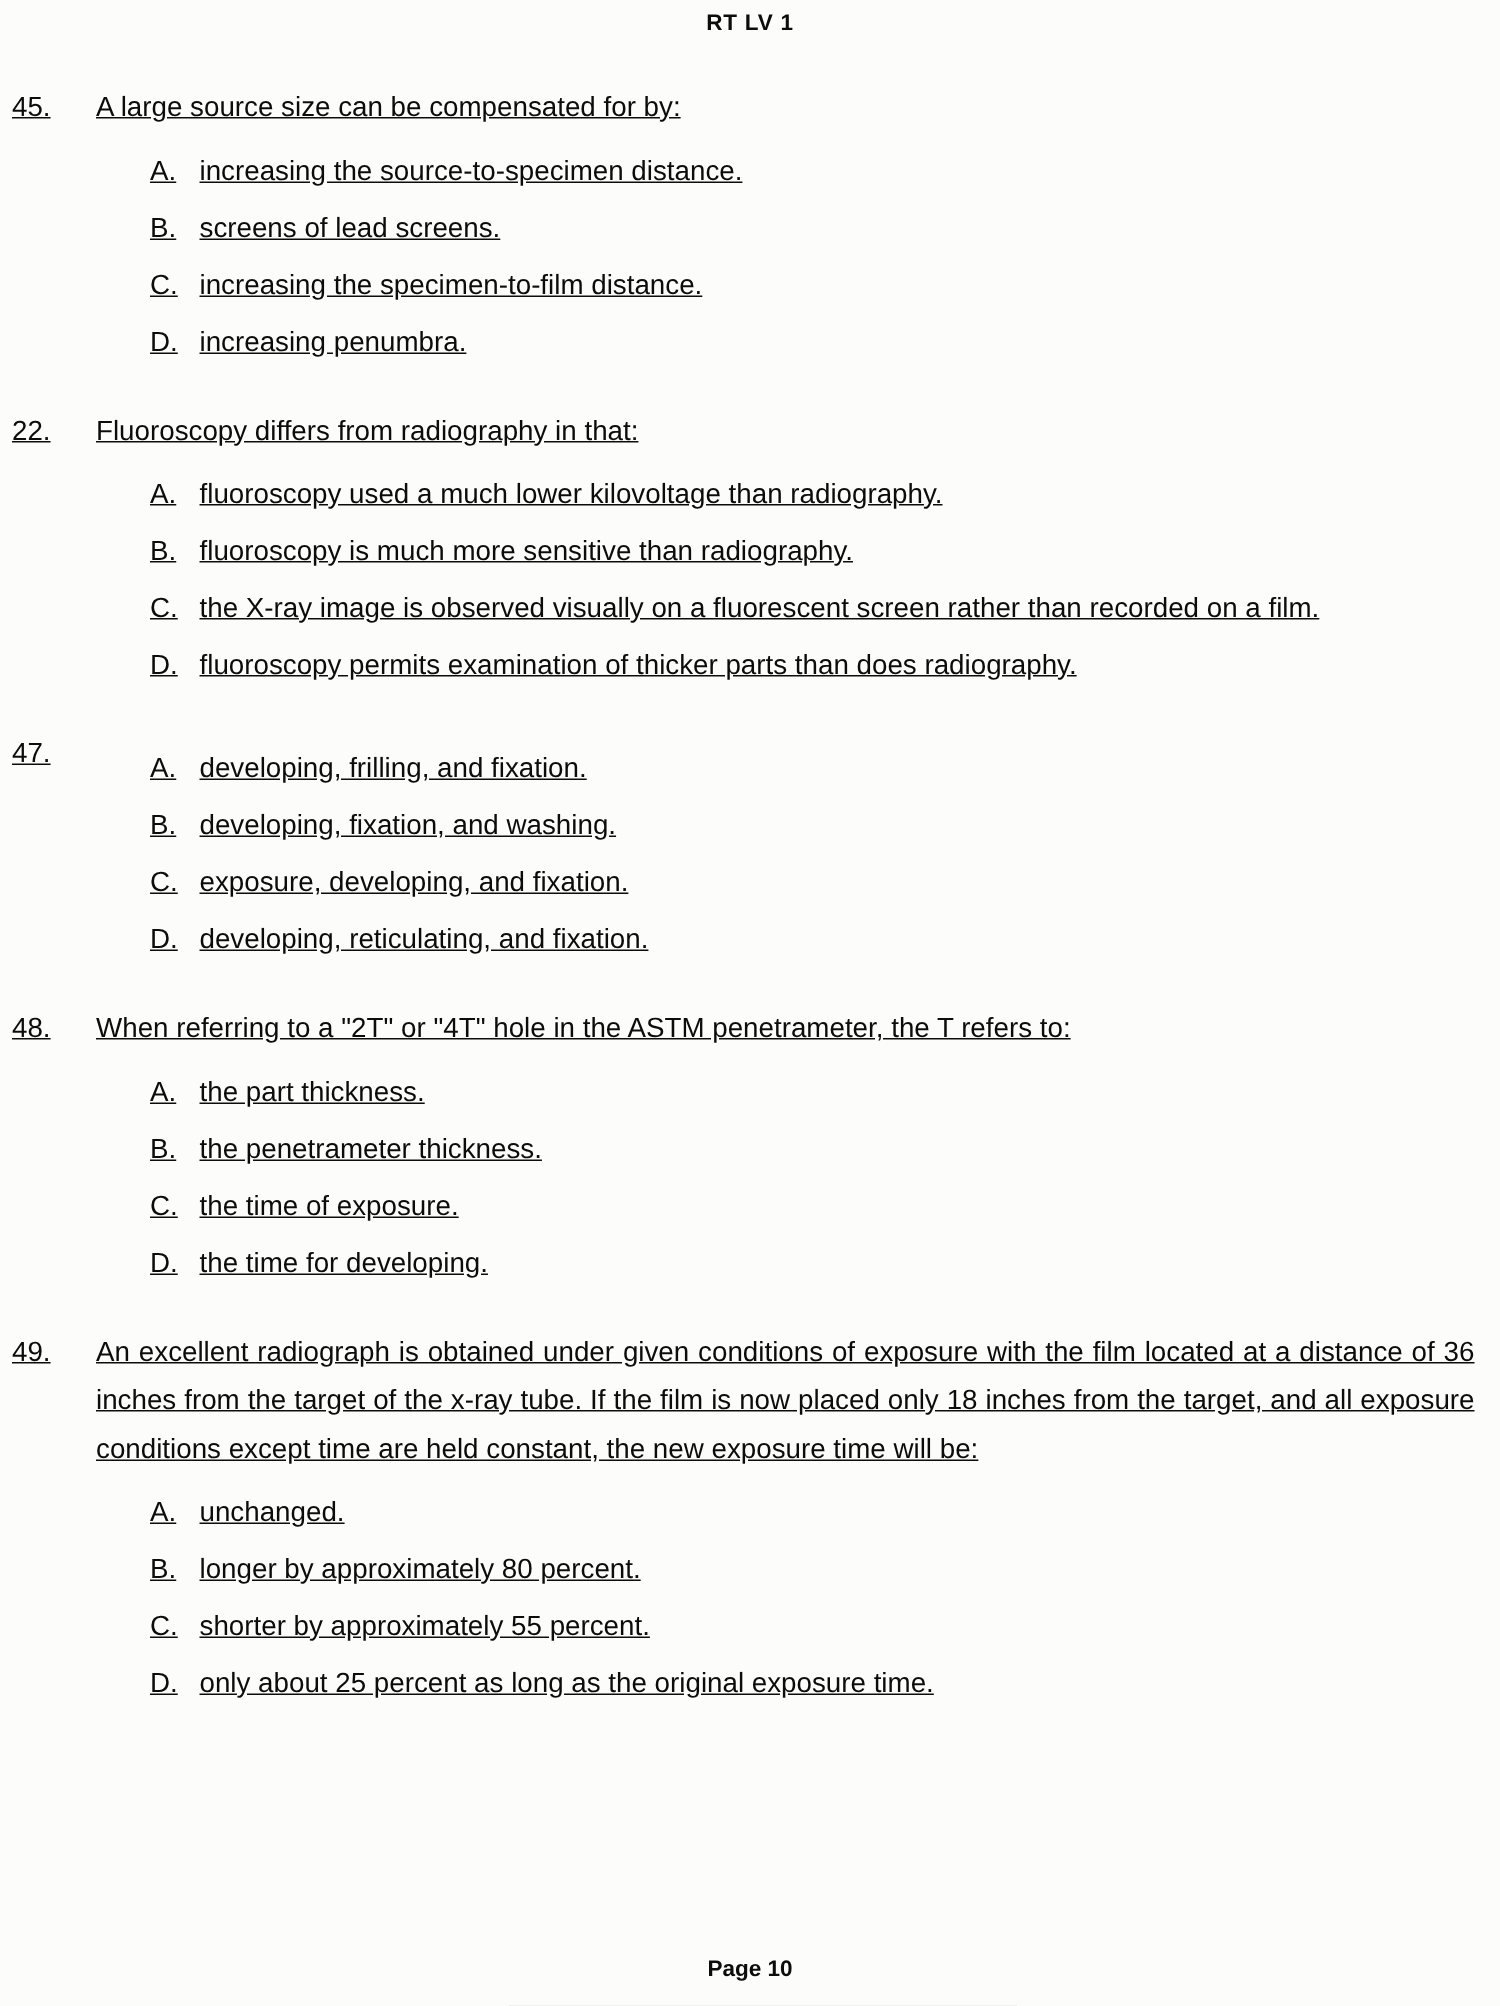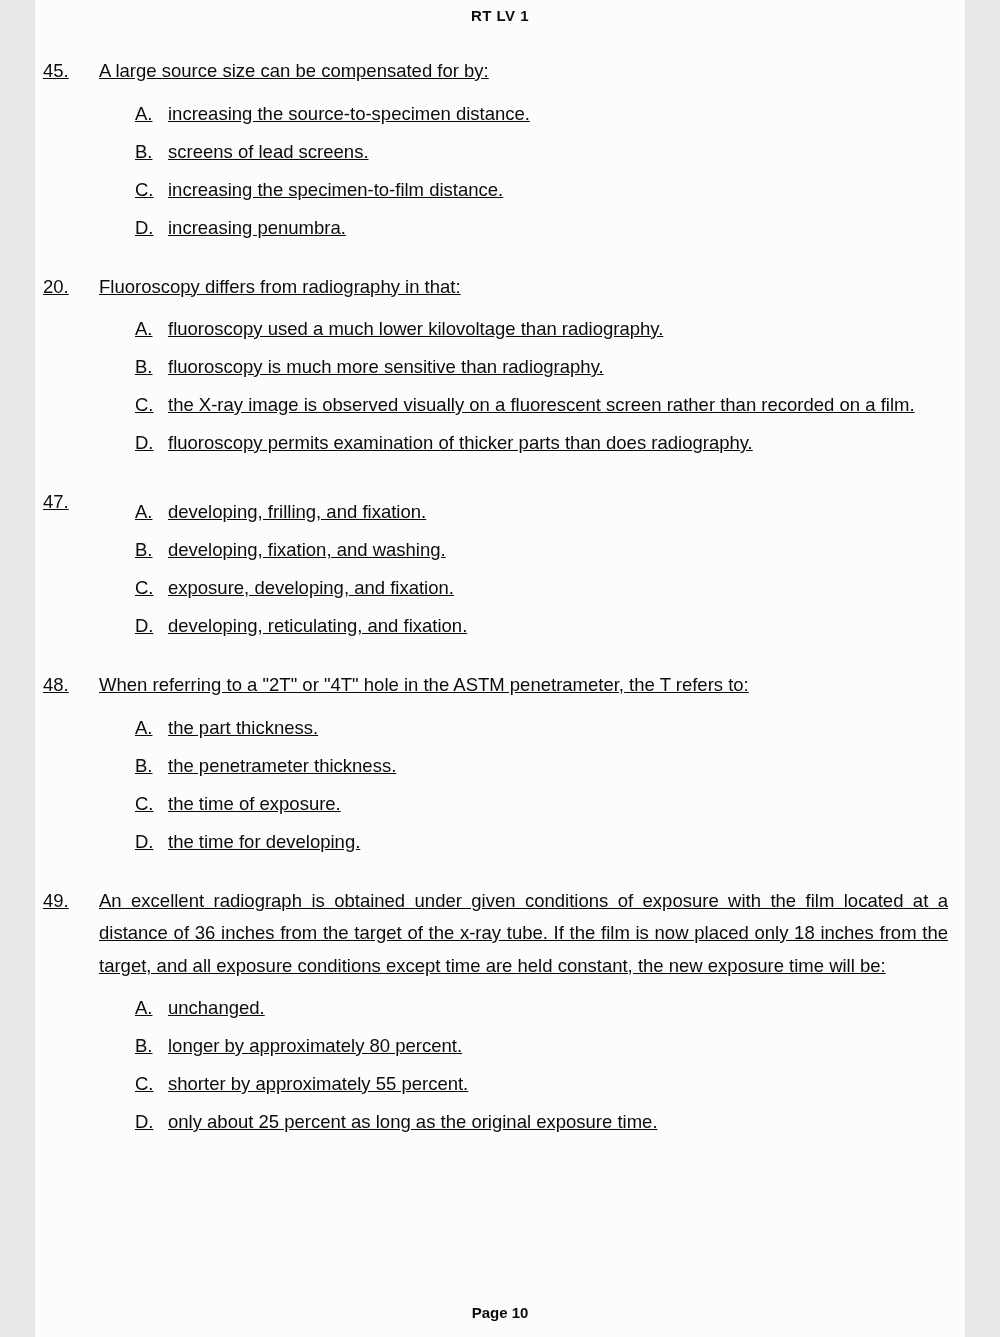--- a/index.html
+++ b/index.html
@@ -1,19 +1,19 @@
 <!DOCTYPE html>
 <html><head>
 <meta charset="utf-8">
 <style>
   * { margin: 0; padding: 0; box-sizing: border-box; }
   html, body { background: #e8e8e6; }
   .page {
     position: relative;
-    width: 930px;
+    width: 1000px;
     height: 1337px;
     margin: 0 auto;
     background: #fcfcfa;
     color: #0c0c0c;
     font-family: "Liberation Sans", "DejaVu Sans", sans-serif;
     overflow: hidden;
   }
   .page-header {
     padding-top: 7px;
     text-align: center;
@@ -102,21 +102,21 @@
           </div>
           <div class="option">
             <span class="opt-letter">D.</span>
             <span class="opt-text">increasing penumbra.</span>
           </div>
         </div>
       </div>
     </div>
 
     <div class="question">
-      <div class="q-number">20.</div>
+      <div class="q-number">22.</div>
       <div class="q-body">
         <div class="q-prompt">Fluoroscopy differs from radiography in that:</div>
         <div class="options">
           <div class="option">
             <span class="opt-letter">A.</span>
             <span class="opt-text">fluoroscopy used a much lower kilovoltage than radiography.</span>
           </div>
           <div class="option">
             <span class="opt-letter">B.</span>
             <span class="opt-text">fluoroscopy is much more sensitive than radiography.</span>

